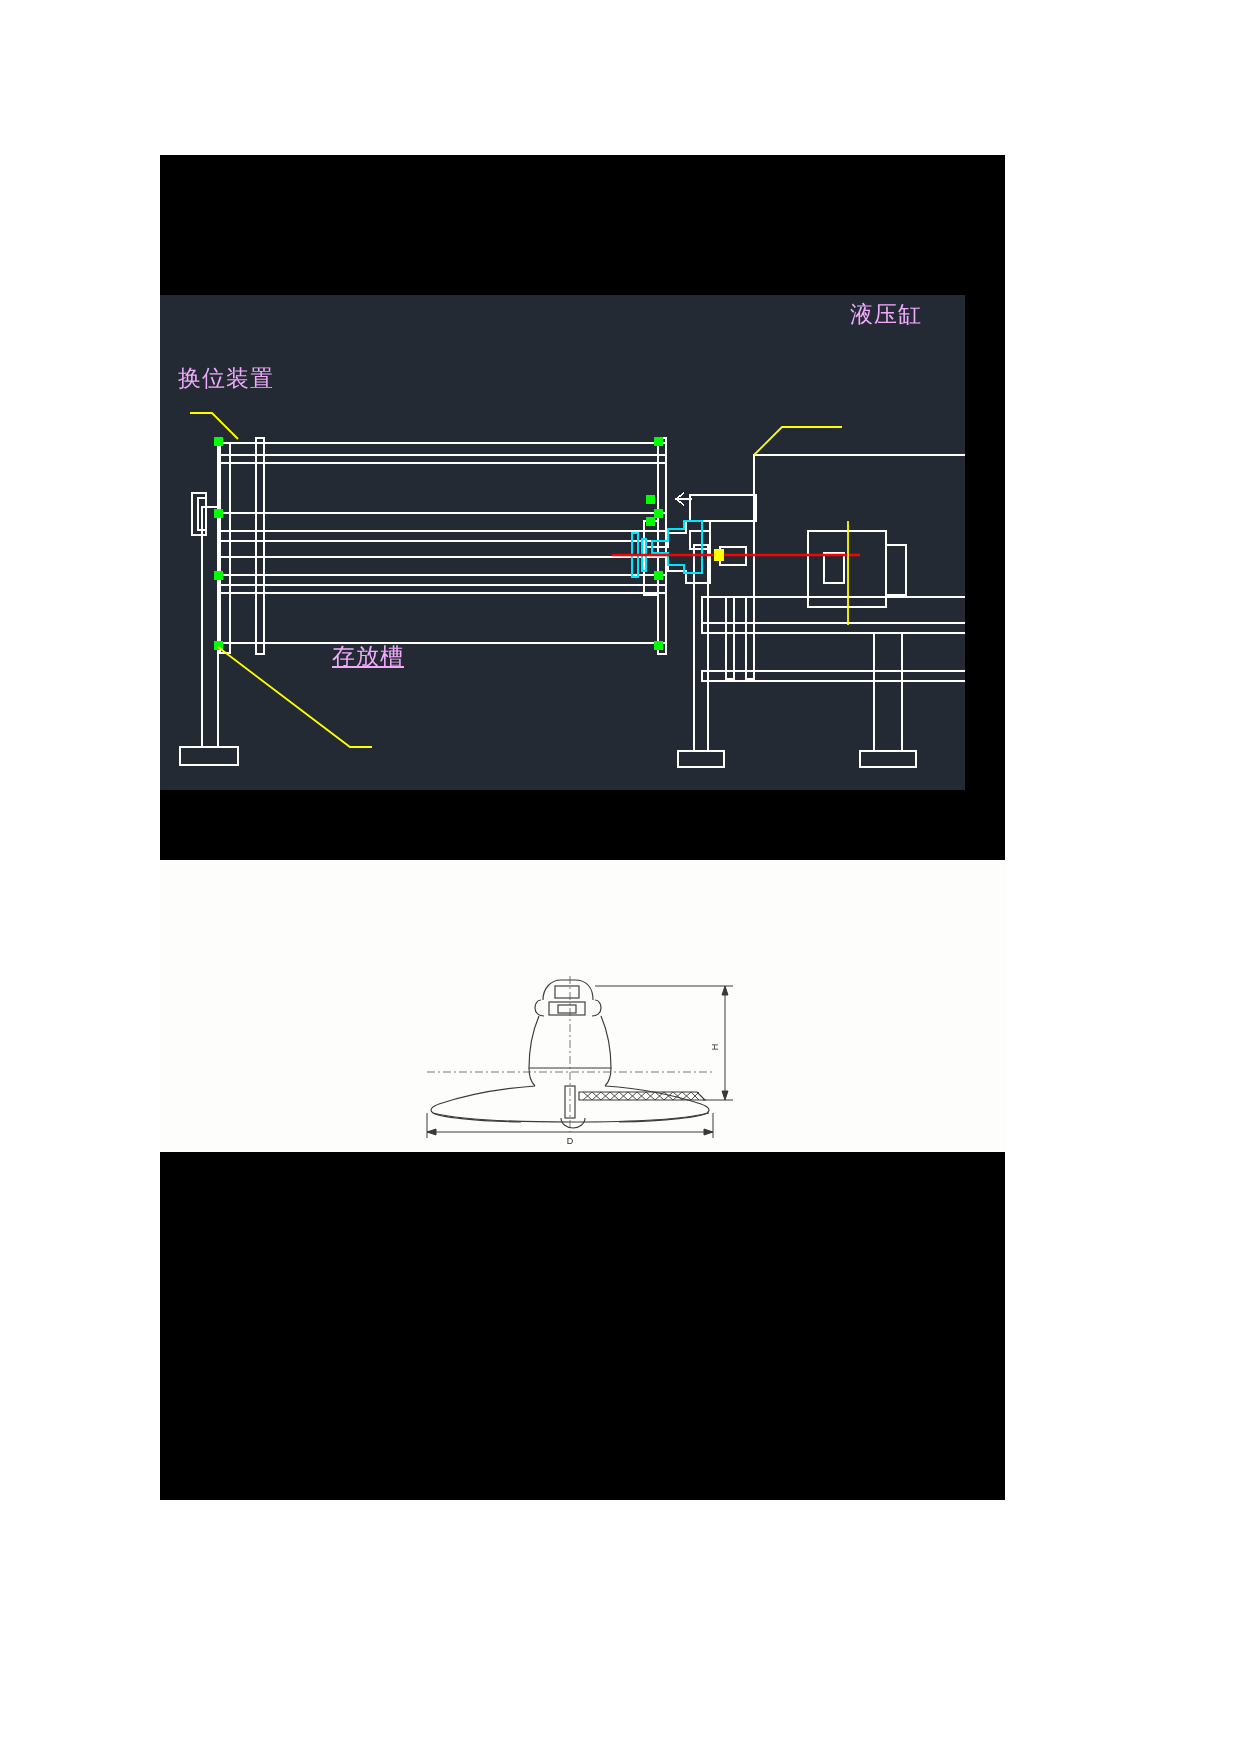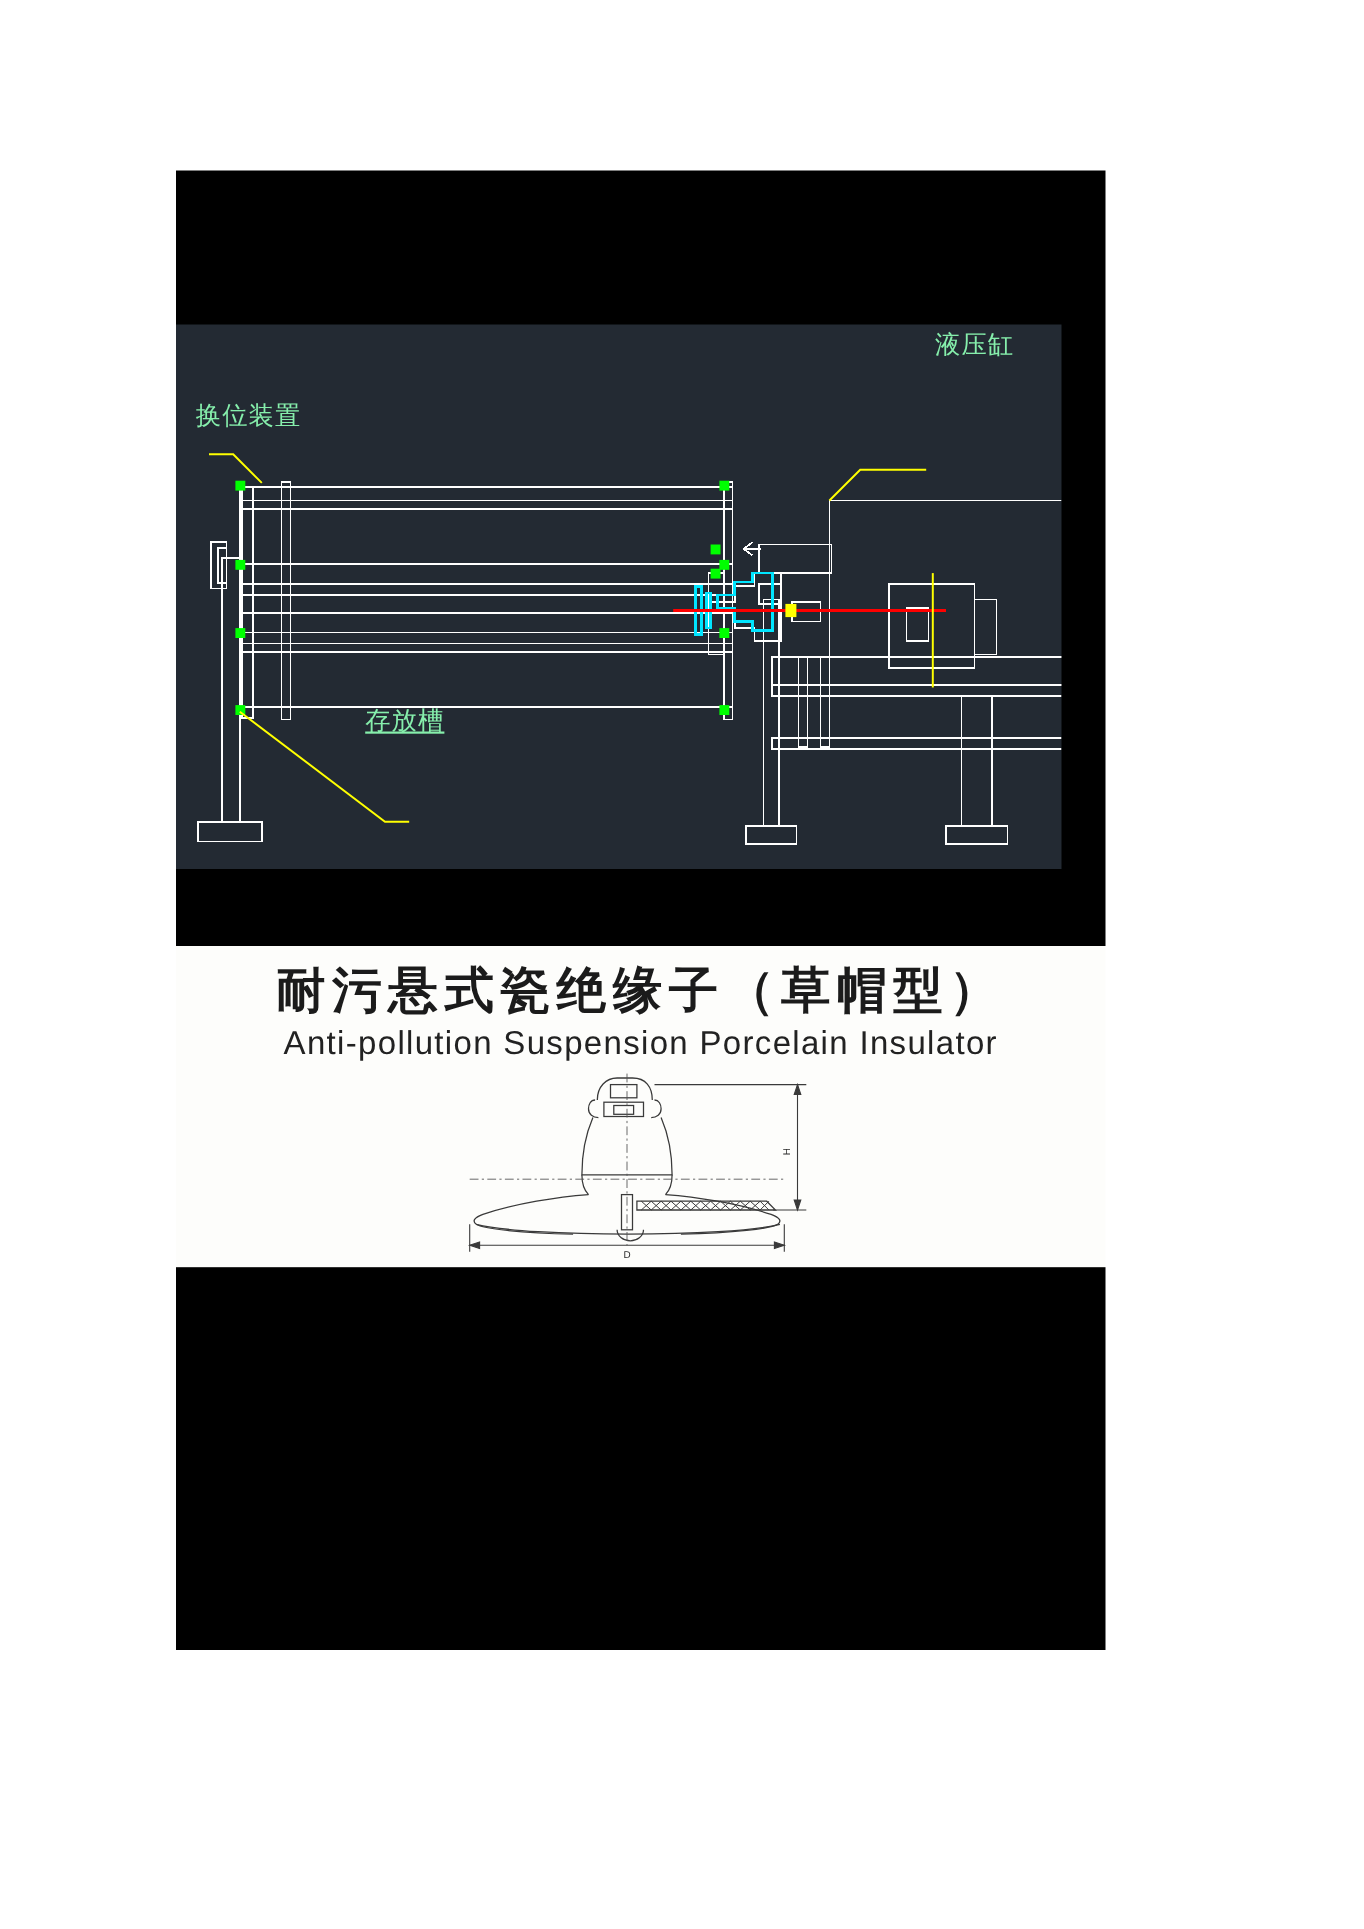--- a/index.html
+++ b/index.html
@@ -42,21 +42,21 @@
   .pp-drawing svg{display:block;margin:0 auto;}
 
   
   .bottom-black{
     position:absolute;left:160px;top:1152px;width:845px;height:348px;
     background:#000000;
   }
 
   
   .cad-label{
-    position:absolute;color:#86efac;white-space:nowrap;
+    position:absolute;color:#f0abfc;white-space:nowrap;
     font-family:"DejaVu Sans",sans-serif;font-size:23px;letter-spacing:1px;
     line-height:1;
   }
   .lbl-huanwei{left:18px;top:72px;}
   .lbl-cunfang{left:172px;top:350px;text-decoration:underline;}
   .lbl-yeyagang{left:690px;top:8px;}
 </style>
 </head>
 <body>
 
@@ -162,23 +162,21 @@
 
       <div class="cad-label lbl-huanwei">换位装置</div>
       <div class="cad-label lbl-cunfang">存放槽</div>
       <div class="cad-label lbl-yeyagang">液压缸</div>
 
     </div>
   </div>
 
   <div class="product-panel">
 
-    <div class="pp-title">耐污悬式瓷绝缘子（草帽型）</div>
-
-    <div class="pp-subtitle">Anti-pollution Suspension Porcelain Insulator</div>
+
 
     <div class="pp-drawing">
       <svg width="360" height="175" viewBox="0 0 360 175">
         <g stroke="#3a3a3a" stroke-width="1.15" fill="none">
 
           <path d="M140 28 c0 -12 8 -20 18 -20 h14 c12 0 18 8 18 20"></path>
           <rect x="152" y="14" width="24" height="12"></rect>
           <rect x="146" y="30" width="36" height="13"></rect>
           <rect x="155" y="33" width="18" height="8"></rect>
           <path d="M138 28 c-4 0 -6 4 -6 8 c0 5 4 8 9 8"></path>

